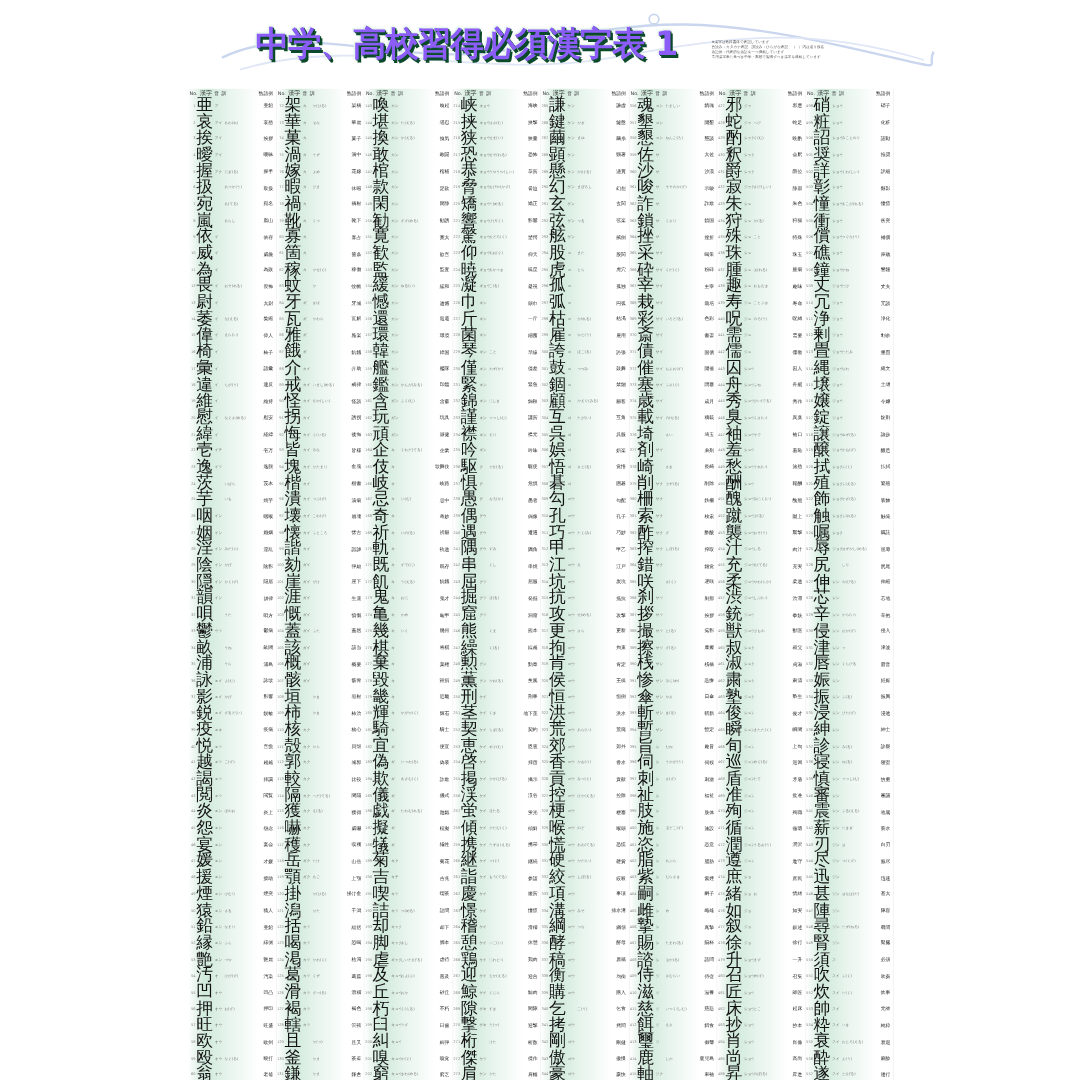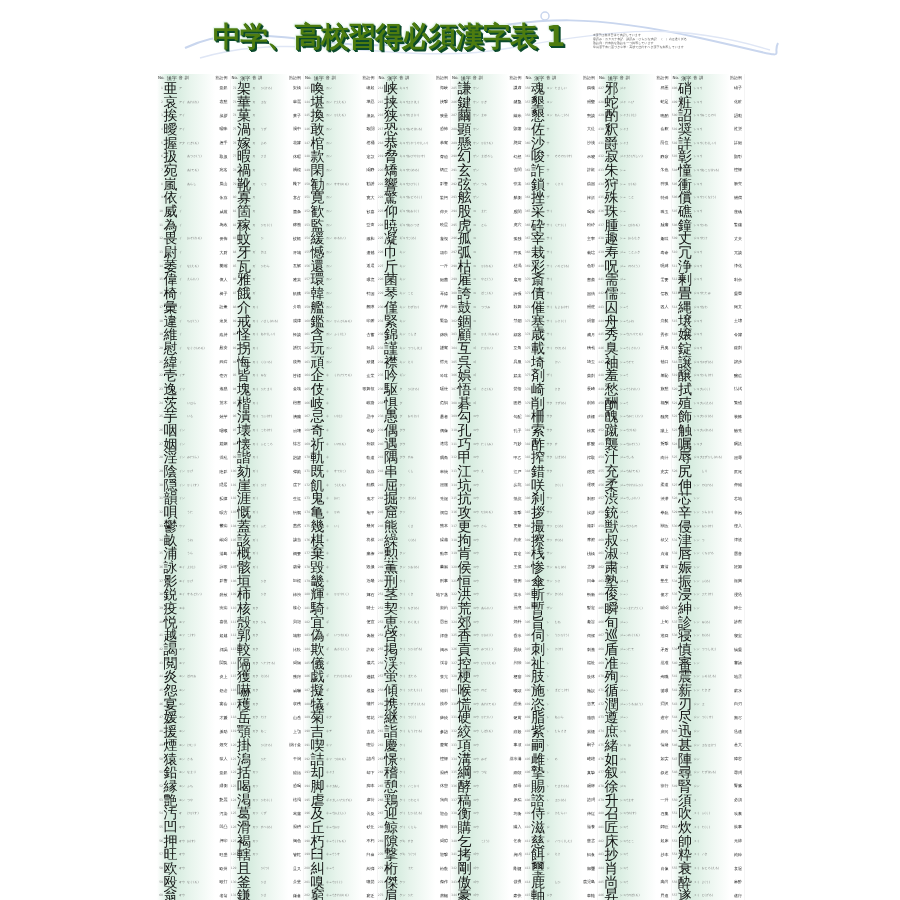--- a/index.html
+++ b/index.html
@@ -6,21 +6,21 @@
   body {
     width:900px; height:900px; background:#ffffff; position:relative; overflow:hidden;
     font-family:"DejaVu Sans", sans-serif;
   }
   .swirl {
     position:absolute; left:180px; top:8px; width:600px; height:60px;
   }
   .title {
     position:absolute; left:213px; top:18px; height:40px;
     font-size:28px; font-weight:bold; letter-spacing:-1px;
-    color:#4d7c0f;
+    color:#8b5cf6;
     text-shadow: 1px 1px 0 #0c4a2c, 2px 2px 0 #0c4a2c, -1px -1px 0 #e6f5ec, 0 0 3px #bfe6cf;
     font-family:"DejaVu Sans", sans-serif;
     white-space:nowrap;
   }
   .notes {
     position:absolute; left:593px; top:33px; width:150px;
     font-size:3px; line-height:4px; color:#555;
   }
   .notes div { white-space:nowrap; overflow:hidden; }
   .grid {

